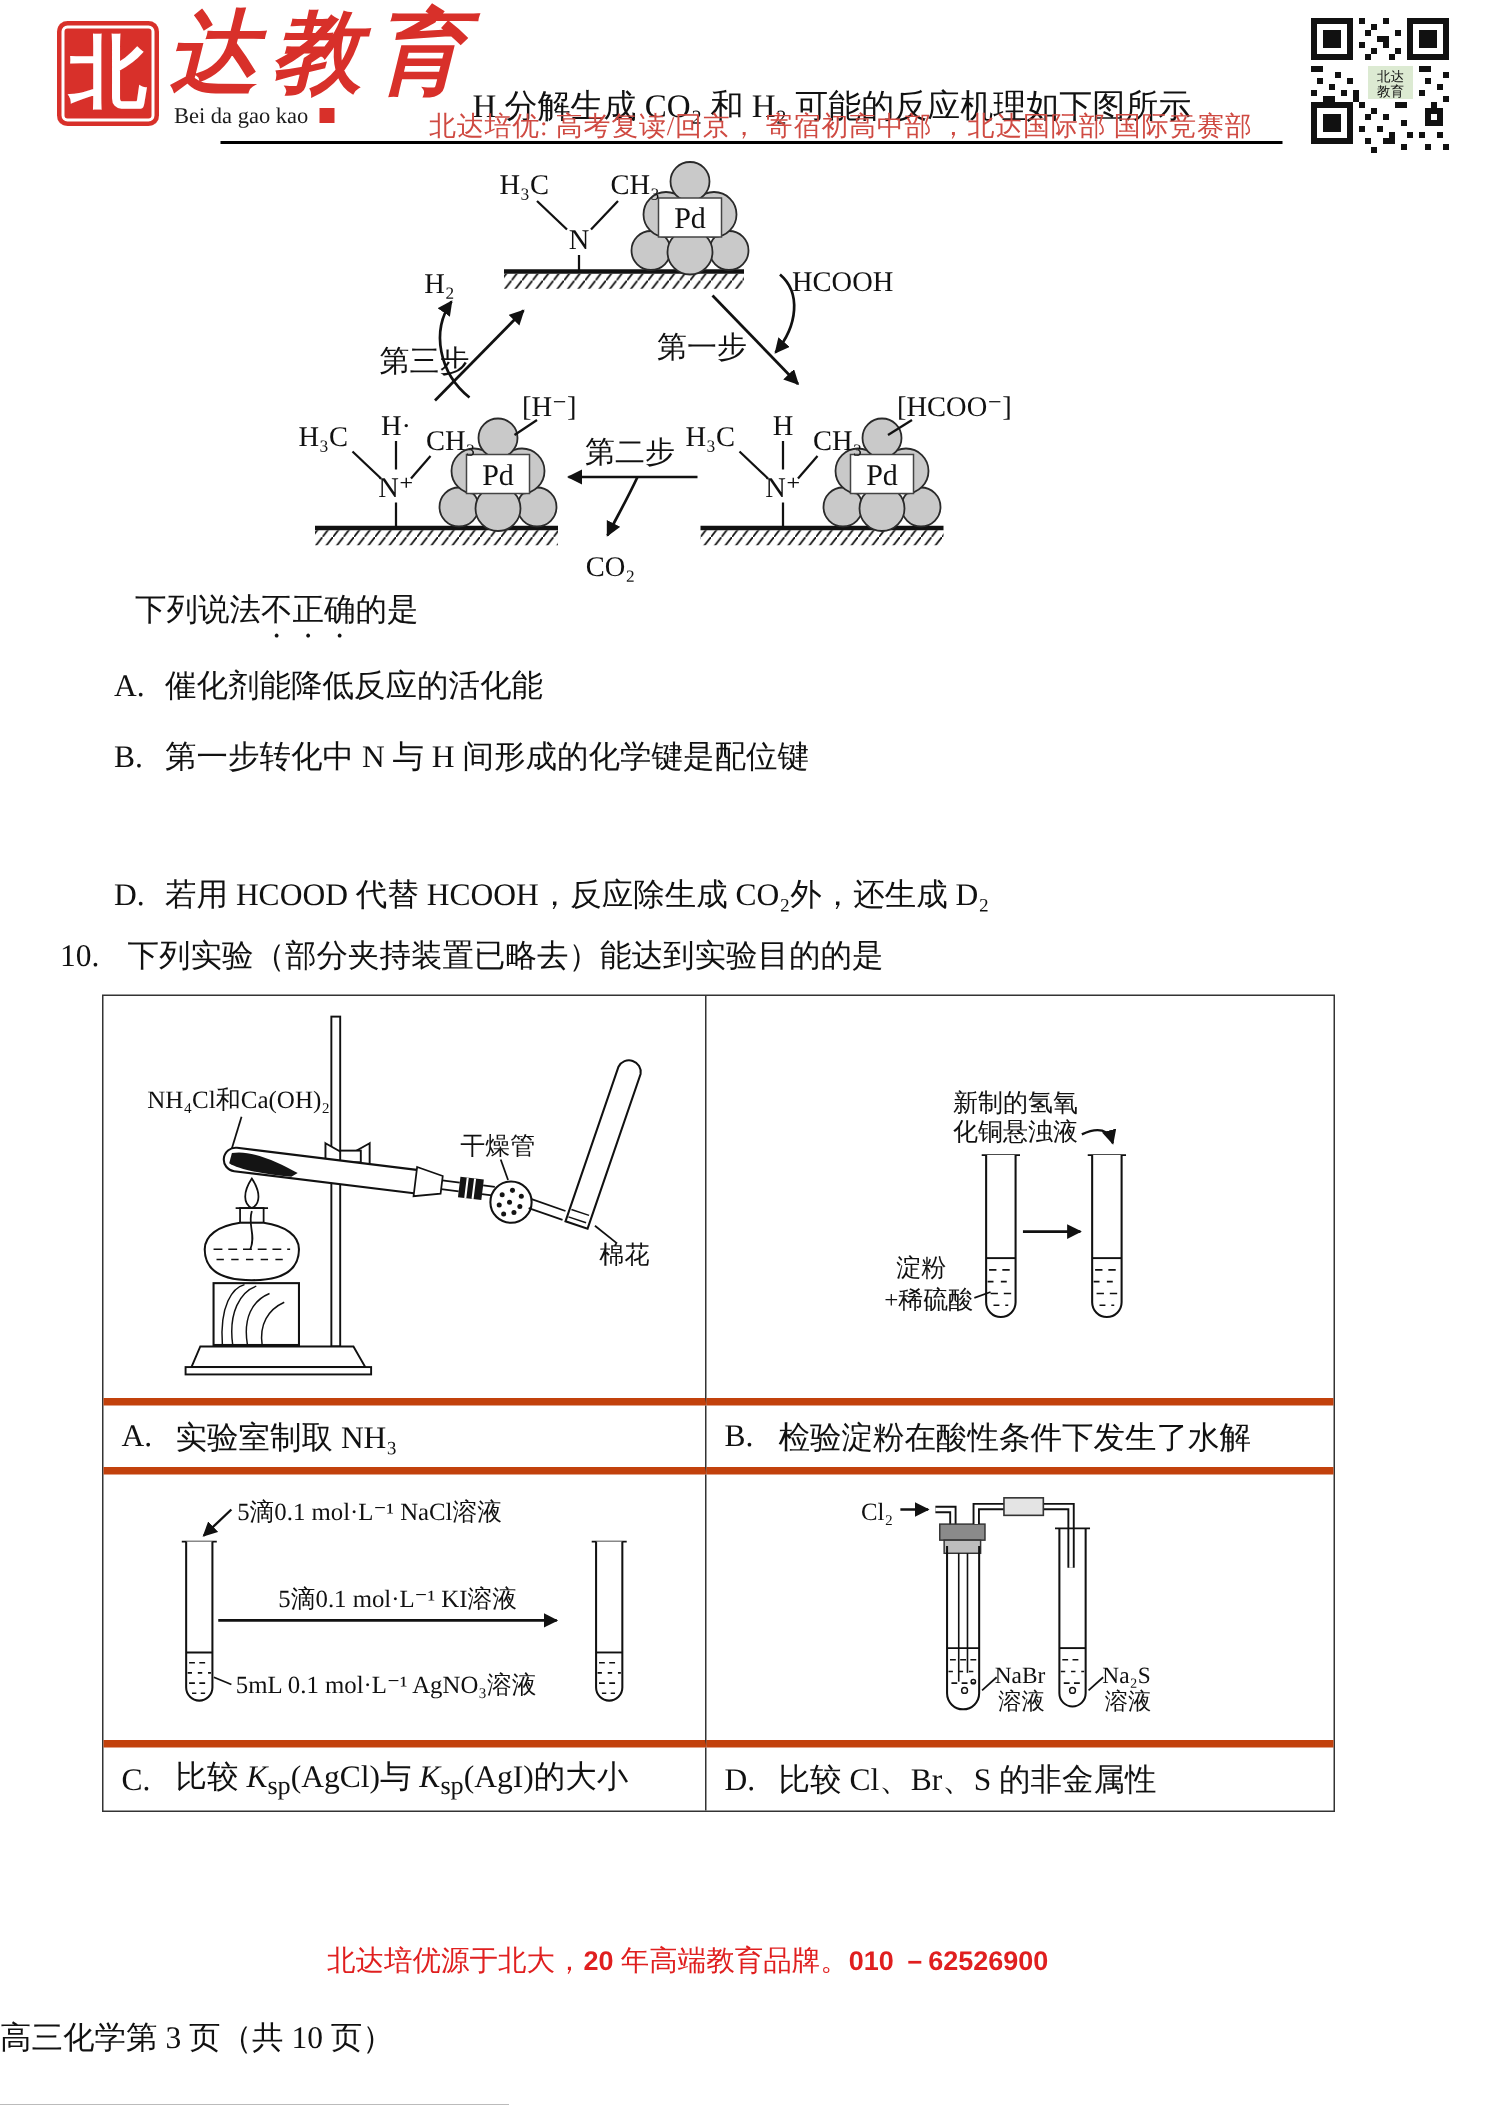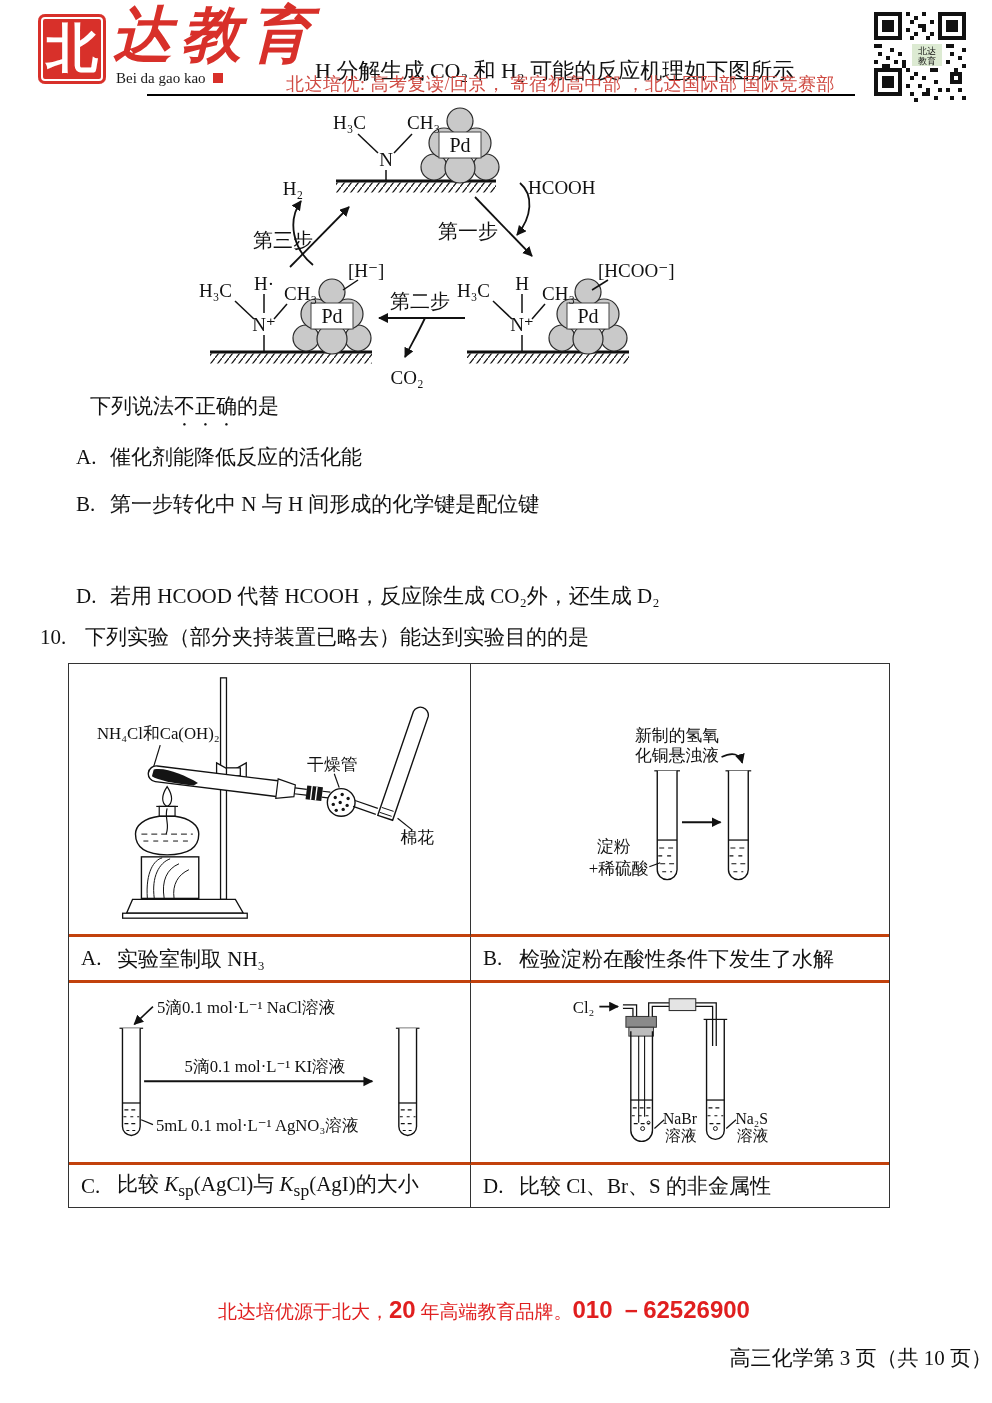--- a/index.html
+++ b/index.html
@@ -26,29 +26,29 @@
         text-emphasis:filled dot;text-emphasis-position:under left;}
   .opt{left:76px;font-size:21px;white-space:nowrap;}
   .opt .letter{display:inline-block;width:34px;}
   .q10{left:40px;top:623px;font-size:21px;white-space:nowrap;}
   .q10 .num{display:inline-block;width:45px;}
   
   .exp-table{left:68px;top:663px;width:820px;display:grid;
              grid-template-columns:402px 418px;
              grid-template-rows:273px 46px 182px 42px;
              border:1px solid #333;}
-  .cell{border-right:1px solid #333;border-bottom:3px solid #c2410c;overflow:hidden;}
+  .cell{border-right:1px solid #333;border-bottom:5px solid #c2410c;overflow:hidden;}
   .cell.last-col{border-right:none;}
   .cell.last-row{border-bottom:none;}
   .lab{display:flex;align-items:center;padding-left:12px;font-size:21px;white-space:nowrap;}
   .lab .letter{display:inline-block;width:36px;}
   
   .foot-red{left:218px;top:1294px;font-size:19px;color:#e01f1f;white-space:nowrap;}
-  .foot-red b{font-family:"Liberation Sans","DejaVu Sans",sans-serif;font-size:24px;}
-  .page-num{left:0;top:1344px;width:100%;text-align:right;font-size:21px;}
+  .foot-red b{font-family:"Liberation Sans","DejaVu Sans",sans-serif;font-size:18px;}
+  .page-num{left:0;top:1344px;width:100%;text-align:left;font-size:21px;}
 </style>
 </head>
 <body>
 
 <svg width="0" height="0" style="position:absolute" aria-hidden="true">
   <defs>
     <marker id="arw" markerUnits="userSpaceOnUse" markerWidth="12" markerHeight="12" refX="9" refY="5" orient="auto">
       <path d="M0,0 L10,5 L0,10 Z" fill="#111"></path>
     </marker>
     <pattern id="hatch" width="7" height="9" patternUnits="userSpaceOnUse">

